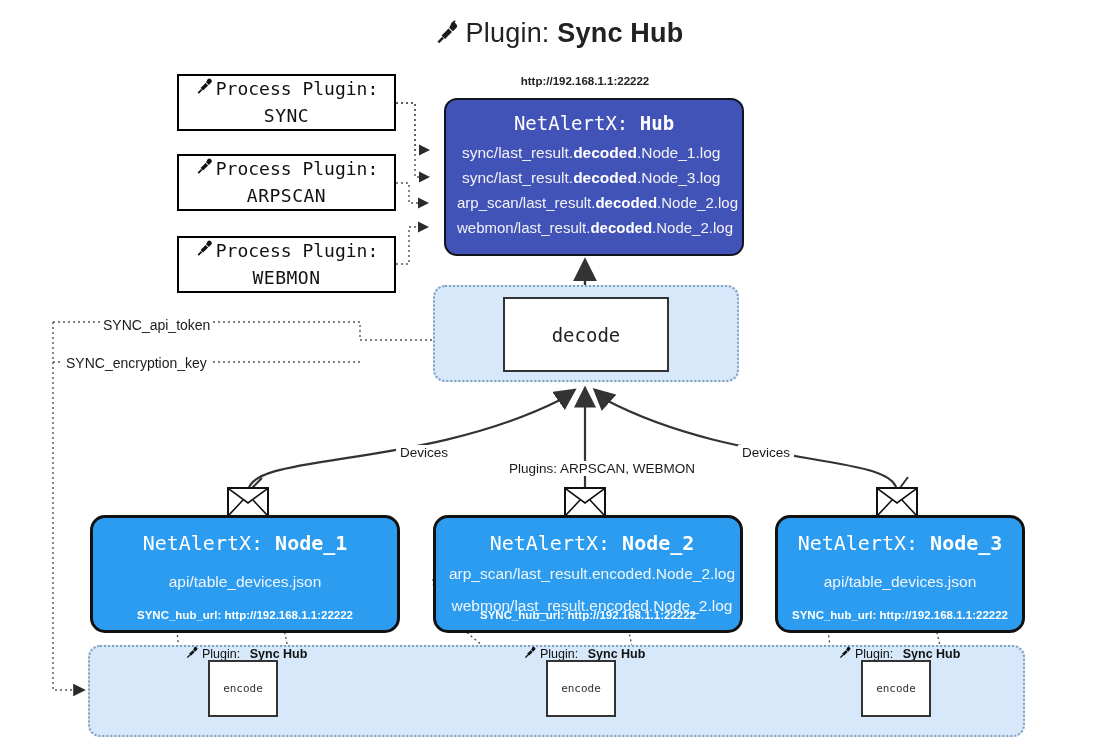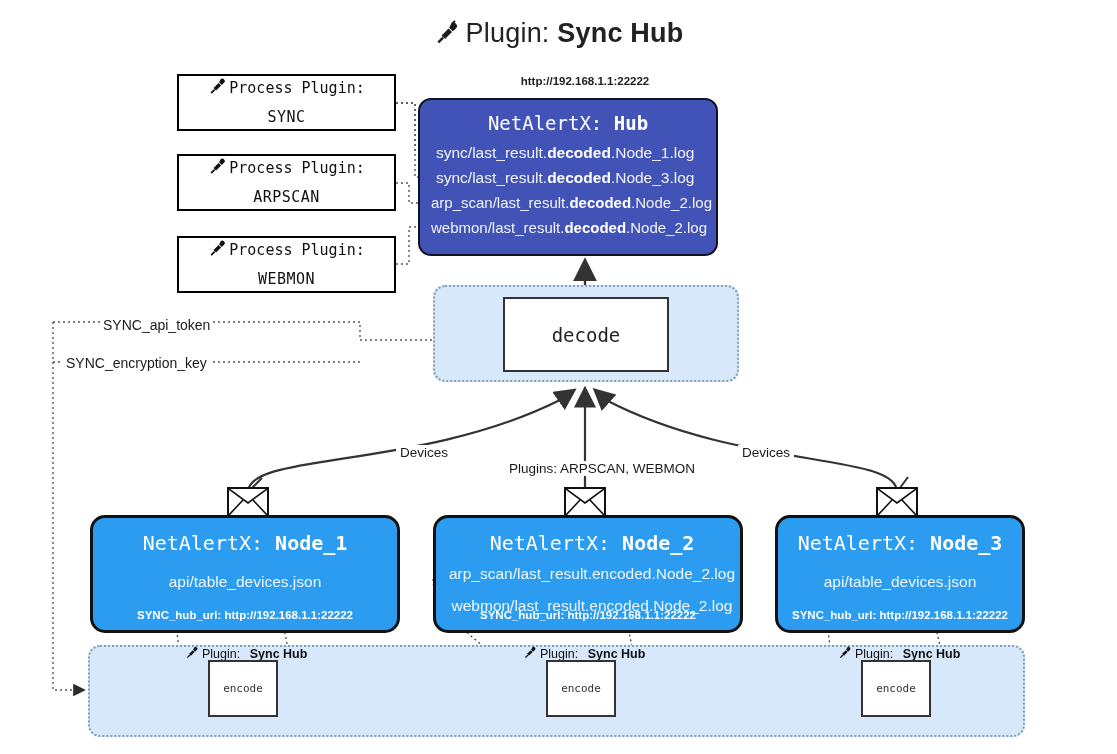--- a/index.html
+++ b/index.html
@@ -14,28 +14,28 @@
          font-size:27px;color:#222;letter-spacing:.2px;}
   #title .plug{display:inline-block;vertical-align:-3px;margin-right:6px;}
   #title .strong{font-weight:bold;}
 
   
   #wires{position:absolute;left:0;top:0;width:1117px;height:754px;pointer-events:none;}
 
   
   .procbox{border:2px solid #000;background:#fff;
            font-family:"DejaVu Sans Mono","Liberation Mono",monospace;
-           font-size:15px;line-height:1.45;color:#111;
+           font-size:18px;line-height:1.45;color:#111;
            display:flex;flex-direction:column;align-items:center;
            justify-content:space-between;text-align:center;box-sizing:border-box;}
   .procbox .l1{display:flex;align-items:center;gap:2px;}
   .procbox .l2{letter-spacing:.5px;}
 
   
-  #hub{left:418px;top:98px;width:300px;height:158px;
+  #hub{left:444px;top:98px;width:300px;height:158px;
        background:#4253b8;border:2px solid #11131f;border-radius:13px;
        box-sizing:border-box;color:#ffffff;}
   #hub .hub-title{font-family:"DejaVu Sans Mono","Liberation Mono",monospace;
        font-size:19px;text-align:center;margin-top:12px;letter-spacing:0px;}
   #hub .hub-title b{font-weight:bold;}
   #hub .logline{font-size:15.5px;line-height:25px;white-space:nowrap;
        padding-left:16px;color:#f2f2f5;}
   #hub .logline b{font-weight:bold;color:#ffffff;}
   #hub .logs{margin-top:6px;}
   #hub .logs .wide{font-size:15px;padding-left:11px;}

